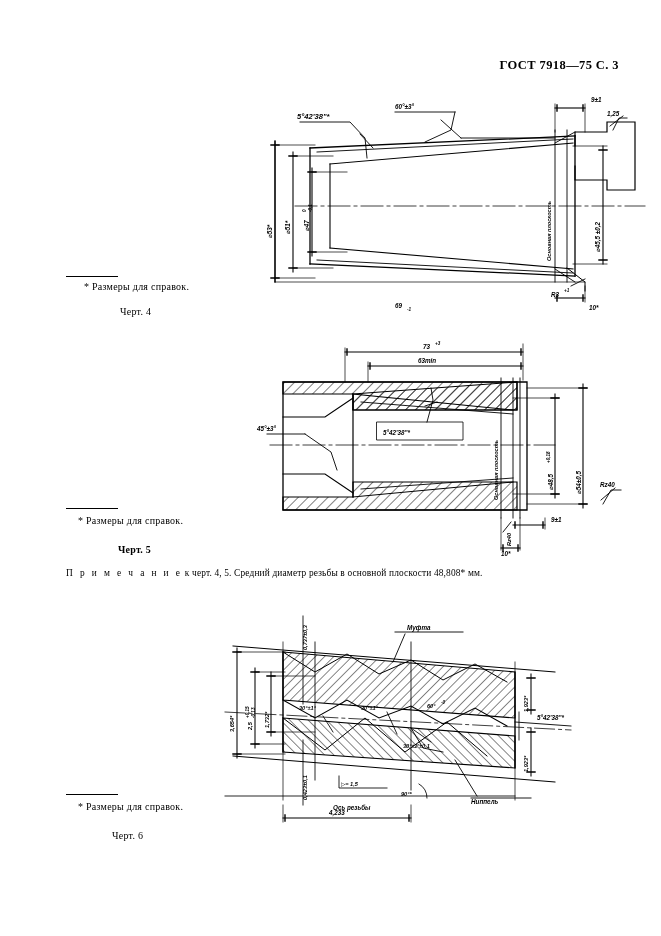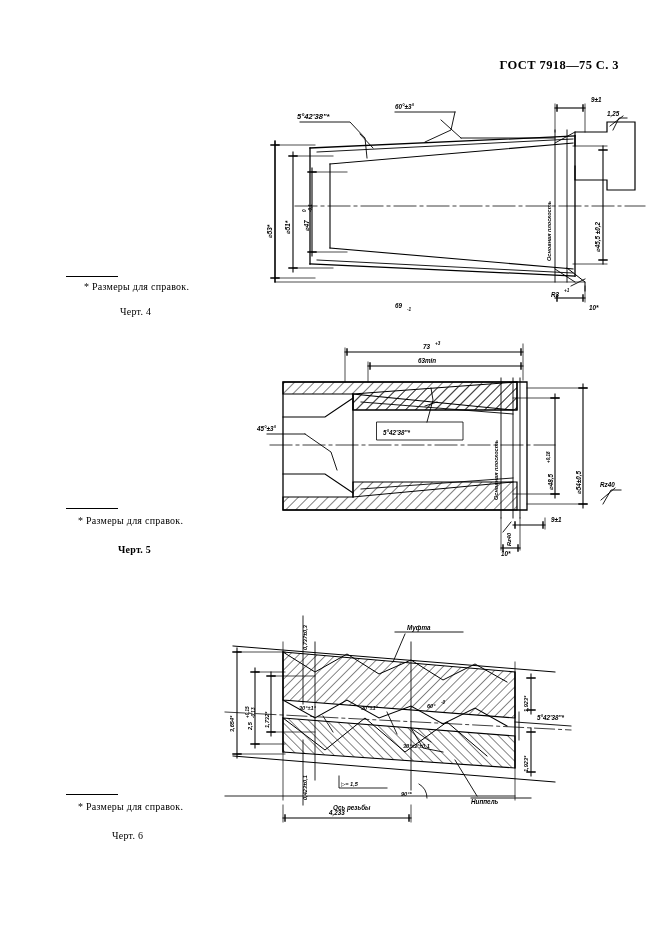--- a/index.html
+++ b/index.html
@@ -281,20 +281,23 @@
       <text class="sm" x="286" y="200">9±1</text>
       <text class="tiny" x="0" y="0" transform="translate(246,224) rotate(-90)">Rz40</text>
       <text class="sm" x="236" y="234">10*</text>
     </svg>
   </div>
 
   <div class="cap-rule" style="left:66px; top:508px;"></div>
   <div class="cap-ref" style="left:78px; top:515px;">*  Размеры для справок.</div>
   <div class="cap-fig" style="left:118px; top:544px;font-weight:bold;">Черт. 5</div>
 
+  <div class="note" style="left:66px; top:568px;">
+    <span class="sp">П р и м е ч а н и е</span><span> к черт. 4, 5. Средний диаметр резьбы в основной плоскости 48,808* мм.</span>
+  </div>
 
   <div class="fig" style="left:215px; top:600px;">
     <svg width="360" height="250" viewBox="0 0 360 250">
       <defs>
         <pattern id="hatch6" width="6.5" height="6.5" patternTransform="rotate(45)" patternUnits="userSpaceOnUse">
           <line x1="0" y1="0" x2="0" y2="6.5" stroke="#000" stroke-width="0.95"></line>
         </pattern>
         <pattern id="hatch6b" width="6.5" height="6.5" patternTransform="rotate(-45)" patternUnits="userSpaceOnUse">
           <line x1="0" y1="0" x2="0" y2="6.5" stroke="#000" stroke-width="0.95"></line>
         </pattern>

